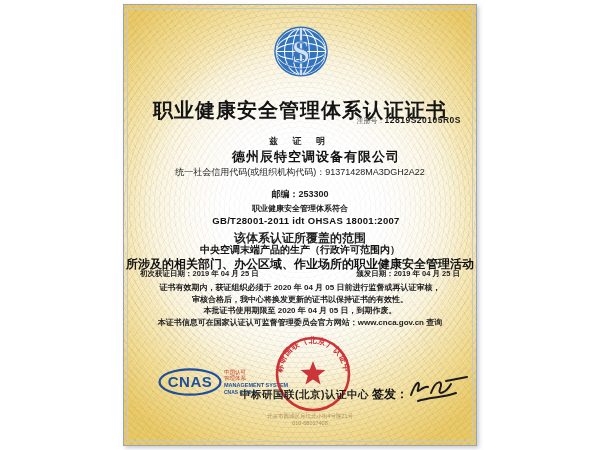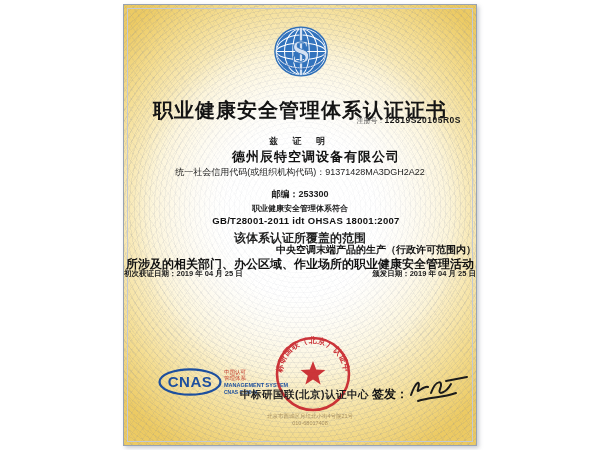--- a/index.html
+++ b/index.html
@@ -33,25 +33,25 @@
   .reg-line .num { font-size:8.5px; font-weight:bold; color:#161616; letter-spacing:.5px; }
 
   .certify { top:130px; font-size:9px; font-weight:bold; letter-spacing:6px; color:#1c1c1c; }
   .company { top:143px; font-size:13px; font-weight:bold; letter-spacing:1px; color:#111;margin-left:32px; }
   .code    { top:161px; font-size:9px;  font-weight:normal; color:#1c1c1c; }
   .addr    { top:172px; font-size:9px;  font-weight:bold; color:#1c1c1c; }
   .post    { top:183px; font-size:9px;  font-weight:bold; color:#1c1c1c; }
   .sys     { top:198px; font-size:8px;  font-weight:600;  color:#232323; }
   .std     { top:210px; font-size:9.5px;font-weight:bold; color:#111; letter-spacing:.3px;padding-left:12px; }
   .scope-h { top:225px; font-size:12px;  font-weight:600;  color:#232323; }
-  .scope1  { top:238px; font-size:10px; font-weight:bold; color:#111;text-align:right; }
+  .scope1  { top:238px; font-size:10px; font-weight:bold; color:#111; }
   .scope2  { top:251px; font-size:12px;  font-weight:bold; color:#111; }
 
   .dates { top:264px; left:0; right:0; display:flex; justify-content:space-between;
-           padding:0 0; font-size:7.5px; font-weight:bold; color:#1a1a1a; }
+           padding:0 16px; font-size:7.5px; font-weight:bold; color:#1a1a1a; }
 
   .notes { top:277px; left:0; right:0; text-align:center; }
   .notes div { font-size:8px; font-weight:600; color:#222; line-height:11.5px; }
 
   .cnas-block { left:33px; top:362px; display:flex; align-items:center; gap:1px; }
   .cnas-text { display:flex; flex-direction:column; line-height:6.5px; }
   .cnas-cn { font-size:5.5px; color:#c23a2b; line-height:6.5px; }
   .cnas-en { font-size:5.5px; font-weight:bold; color:#1d4f9e; line-height:7px; }
   .cnas-code { font-size:5px; font-weight:bold; color:#1d4f9e; line-height:7px; }
 
@@ -111,20 +111,26 @@
     <div class="abs ctr std">GB/T28001-2011 idt OHSAS 18001:2007</div>
     <div class="abs ctr scope-h">该体系认证所覆盖的范围</div>
     <div class="abs ctr scope1">中央空调末端产品的生产（行政许可范围内）</div>
     <div class="abs ctr scope2">所涉及的相关部门、办公区域、作业场所的职业健康安全管理活动</div>
 
     <div class="abs dates">
       <span><span>初次获证日期：</span><span>2019 年 04 月 25 日</span></span>
       <span><span>颁发日期：</span><span>2019 年 04 月 25 日</span></span>
     </div>
 
+    <div class="abs notes">
+      <div>证书有效期内，获证组织必须于 2020 年 04 月 05 日前进行监督或再认证审核，</div>
+      <div>审核合格后，我中心将换发更新的证书以保持证书的有效性。</div>
+      <div>本批证书使用期限至 2020 年 04 月 05 日，到期作废。</div>
+      <div>本证书信息可在国家认证认可监督管理委员会官方网站：www.cnca.gov.cn 查询</div>
+    </div>
 
     <div class="abs cnas-block">
       <svg width="66" height="30" viewBox="0 0 70 32">
         <ellipse cx="35" cy="16" rx="32.5" ry="13.5" fill="none" stroke="#1d4f9e" stroke-width="2.4"></ellipse>
         <text x="35" y="21.5" text-anchor="middle" font-size="16" font-weight="bold" letter-spacing="0.5" fill="#1d4f9e">CNAS</text>
       </svg>
       <div class="cnas-text">
         <span class="cnas-cn">中国认可</span>
         <span class="cnas-cn">管理体系</span>
         <span class="cnas-en">MANAGEMENT SYSTEM</span>

